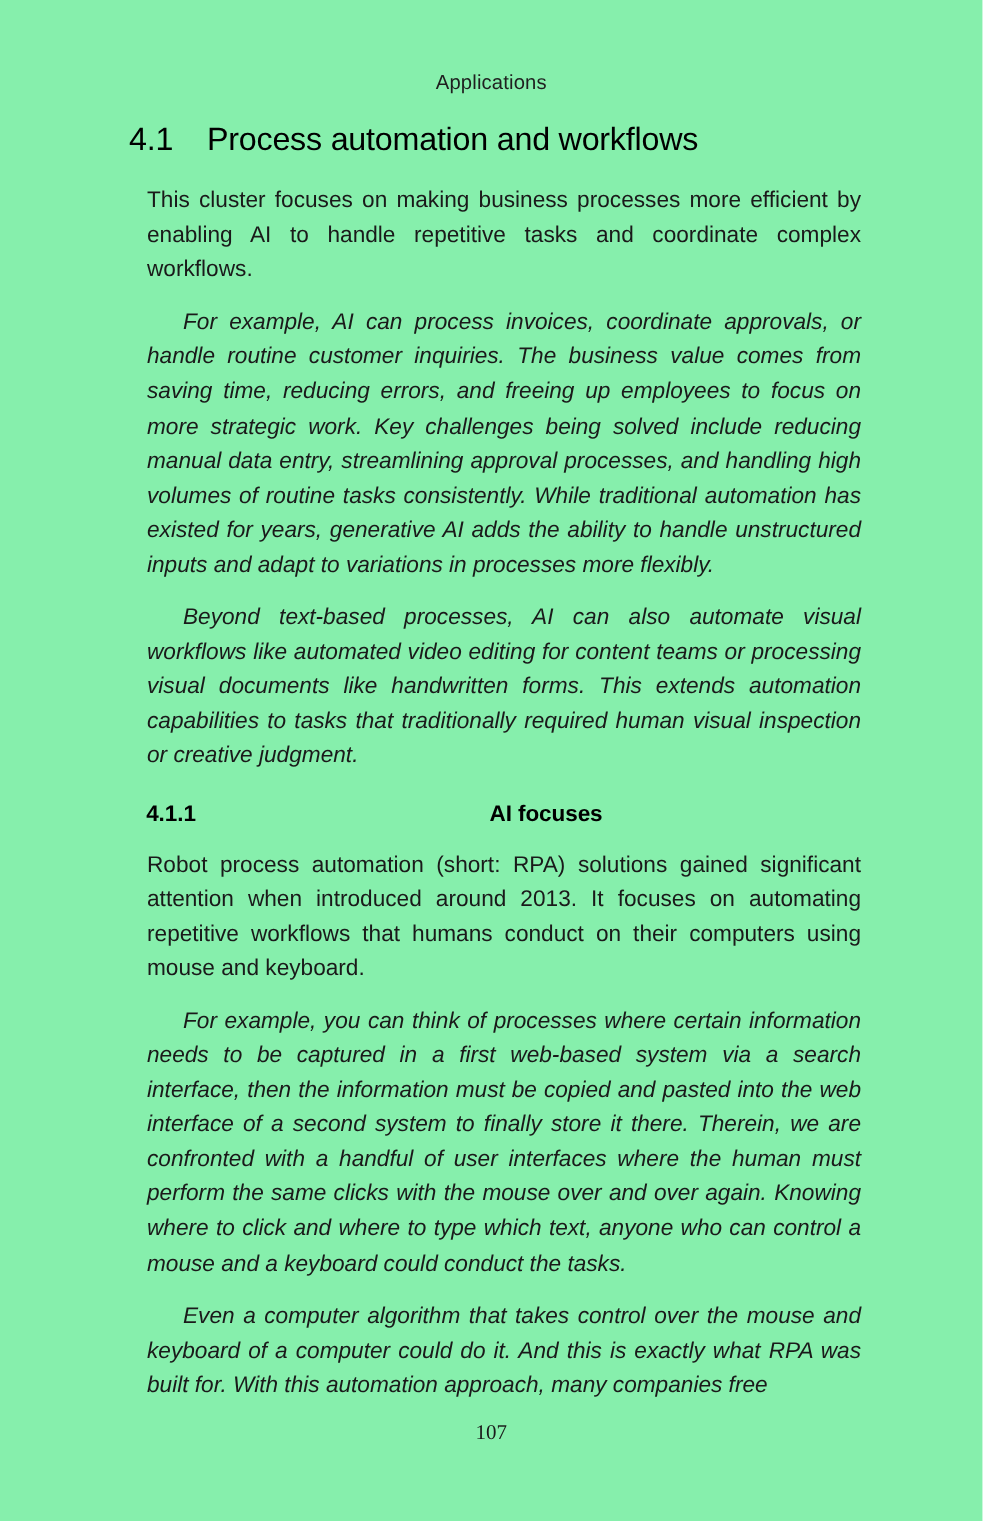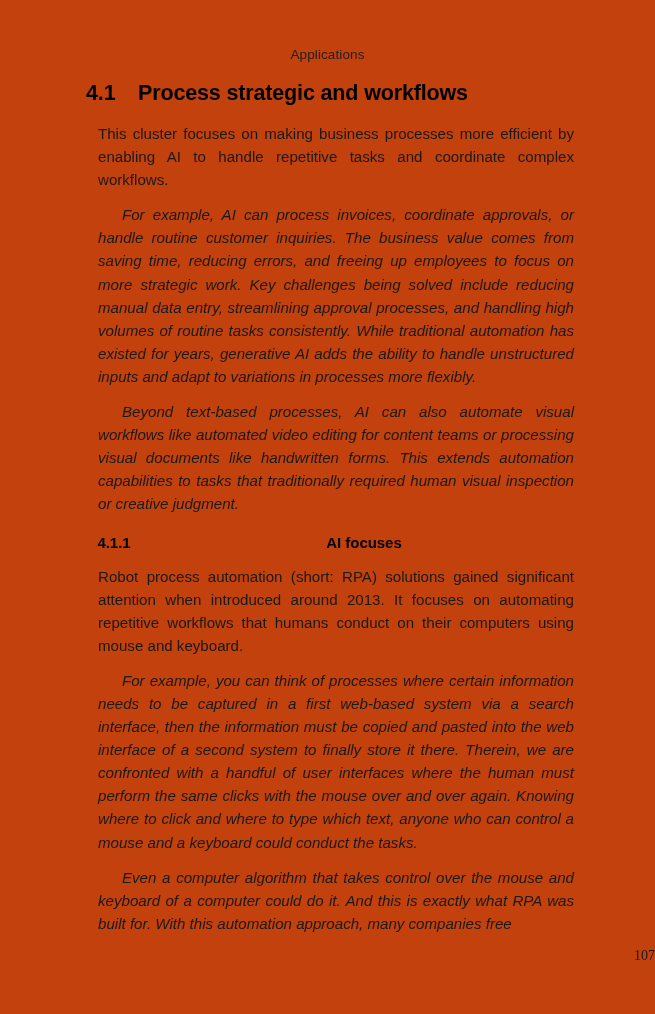--- a/index.html
+++ b/index.html
@@ -12,21 +12,21 @@
     font-family: "Liberation Sans", sans-serif;
     color: #1a1a1a;
     -webkit-font-smoothing: antialiased;
   }
 
   .page {
     position: relative;
     width: 655px;
     height: 1014px;
     margin: 0 auto;
-    background: #c2410c;
+    background: #86efac;
     overflow: hidden;
     box-sizing: border-box;
   }
 
   
   .running-header {
     position: absolute;
     top: 46px;
     left: 0;
     width: 655px;
@@ -44,21 +44,21 @@
     left: 86px;
     width: 500px;
   }
 
   
   h1.section-heading {
     margin: 0 0 16px 0;
     padding: 0;
     font-size: 21.5px;
     line-height: 26px;
-    font-weight: bold;
+    font-weight: normal;
     letter-spacing: -0.15px;
     color: #000000;
     display: flex;
     align-items: flex-start;
   }
   h1.section-heading .num {
     display: inline-block;
     min-width: 52px;
     flex: 0 0 auto;
   }
@@ -103,39 +103,39 @@
     font-style: italic;
   }
   
 
   
   .folio {
     position: absolute;
     top: 947px;
     left: 0;
     width: 655px;
-    text-align: right;
+    text-align: center;
     font-family: "Liberation Serif", serif;
     font-size: 14px;
     line-height: 18px;
     color: #1a1a1a;
   }
 </style>
 </head>
 <body>
 
 <div class="page">
 
   <div class="running-header">Applications</div>
 
   <div class="text-column">
 
     <h1 class="section-heading">
       <span class="num">4.1</span>
-      <span class="ttl">Process strategic and workflows</span>
+      <span class="ttl">Process automation and workflows</span>
     </h1>
 
     <p class="body-para">This cluster focuses on making business processes more efficient by enabling AI to handle repetitive tasks and coordinate complex workflows.</p>
 
     <p class="body-para indented">For example, AI can process invoices, coordinate approvals, or handle routine customer inquiries. The business value comes from saving time, reducing errors, and freeing up employees to focus on more strategic work. Key challenges being solved include reducing manual data entry, streamlining approval processes, and handling high volumes of routine tasks consistently. While traditional automation has existed for years, generative AI adds the ability to handle unstructured inputs and adapt to variations in processes more flexibly.</p>
 
     <p class="body-para indented">Beyond text-based processes, AI can also automate visual workflows like automated video editing for content teams or processing visual documents like handwritten forms. This extends automation capabilities to tasks that traditionally required human visual inspection or creative judgment.</p>
 
     <h2 class="subsection-heading">
       <span class="num">4.1.1</span>

